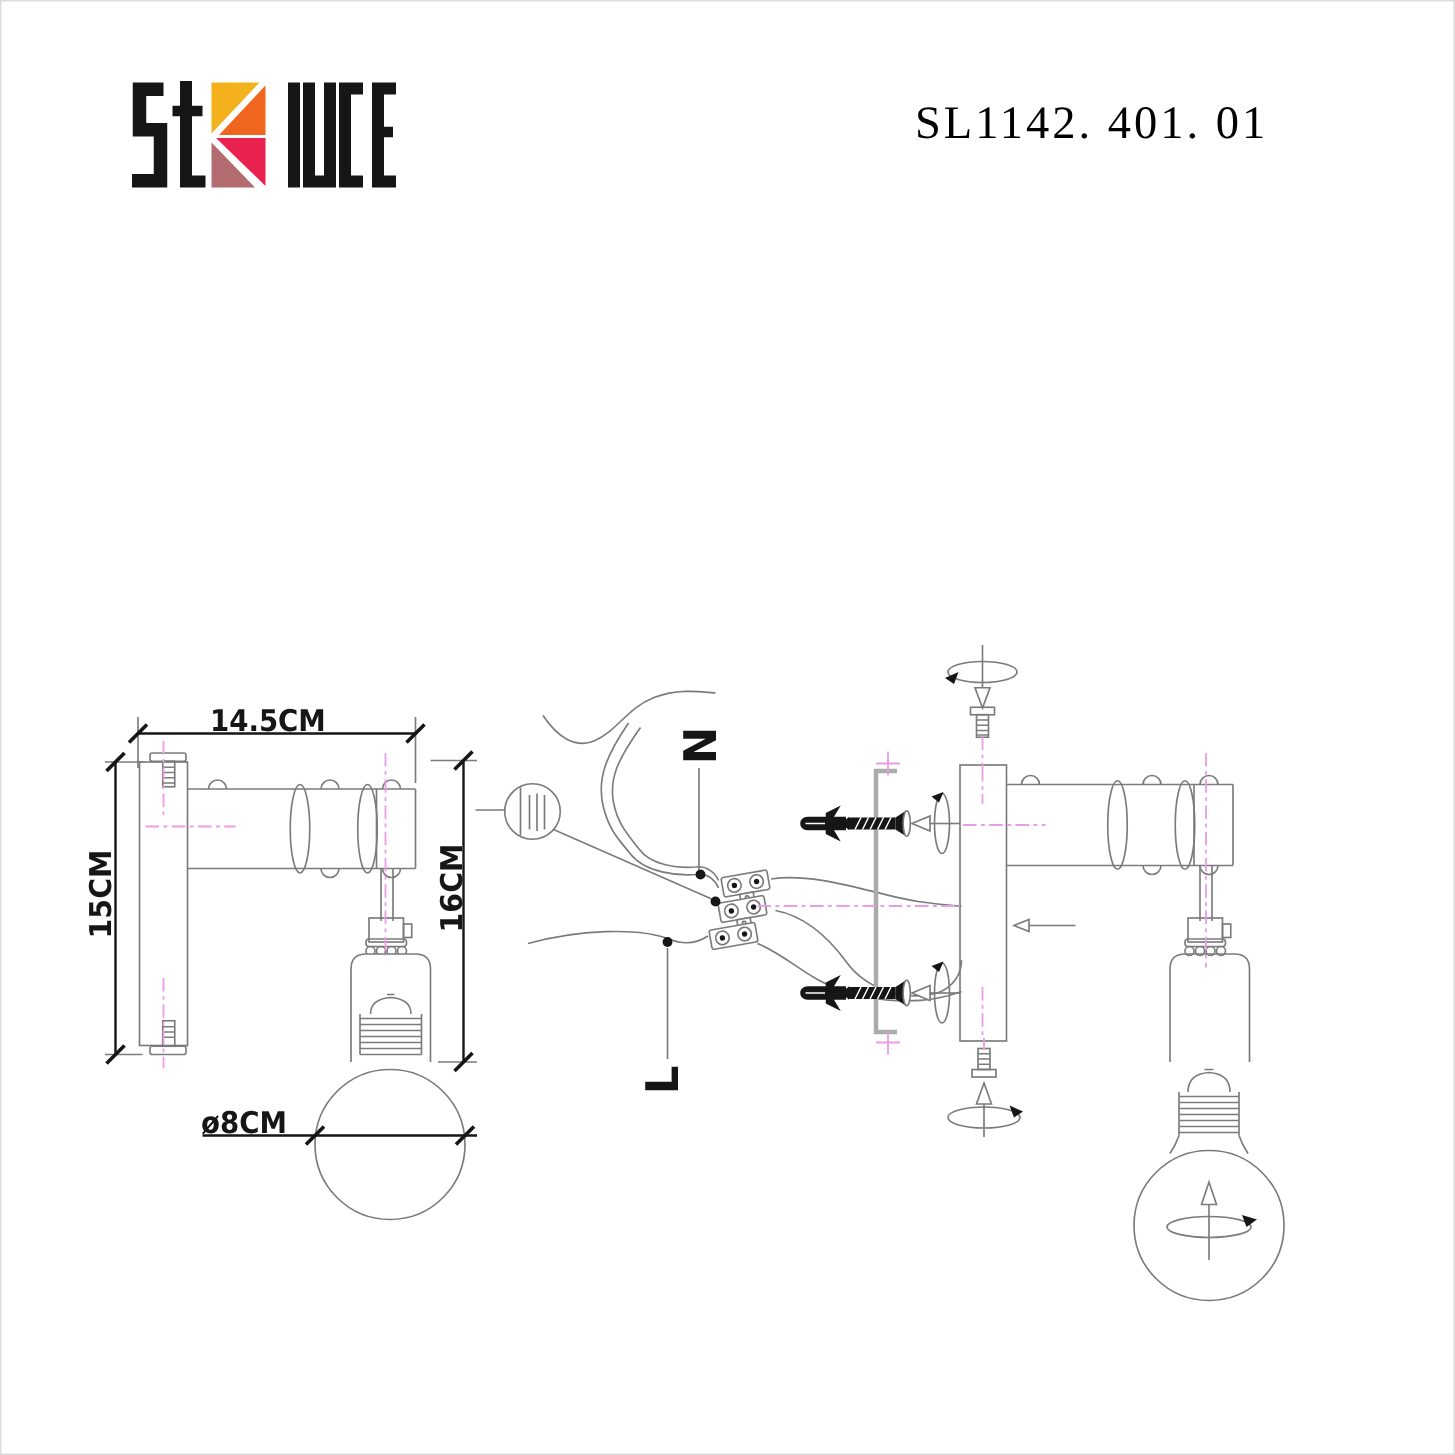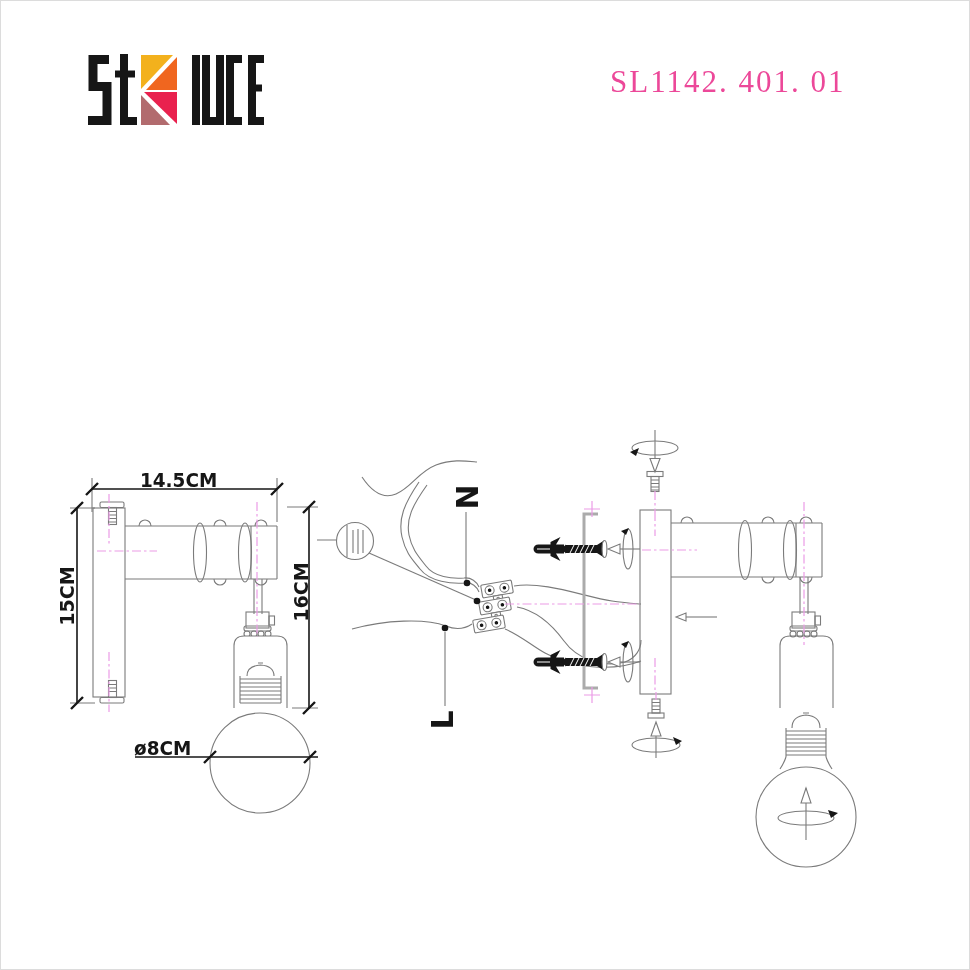--- a/index.html
+++ b/index.html
@@ -26,21 +26,21 @@
   .tri-orange{fill:var(--color-logo_orange,#F0661F);}
   .tri-crimson{fill:var(--color-logo_crimson,#E9214E);}
   .tri-mauve{fill:var(--color-logo_mauve,#B26B6E);}
 
   .label{position:absolute;color:var(--color-ink,#161616);white-space:nowrap;}
   .dimlabel{font-weight:bold;font-size:20px;transform:scaleX(0.92);transform-origin:left bottom;}
   .vlabel{font-weight:bold;font-size:20px;width:54px;text-align:center;
           transform:rotate(-90deg) scaleX(0.95);transform-origin:center;}
   .wirelabel{font-weight:bold;font-size:30px;width:40px;height:32px;text-align:center;
           transform:rotate(-90deg);transform-origin:center;}
-  .model{font-family:"Liberation Serif",serif;font-size:31px;letter-spacing:2px;color:#ec4899;}
+  .model{font-family:"Liberation Serif",serif;font-size:31px;letter-spacing:2px;color:#000000;}
   .hiddentext{position:absolute;opacity:0;pointer-events:none;}
 </style>
 </head>
 <body>
 
 <div class="stage">
   <div class="page-border"></div>
 
   <svg style="left:84px;top:50px" width="195" height="90" viewBox="0 0 195 90">
     <g>

